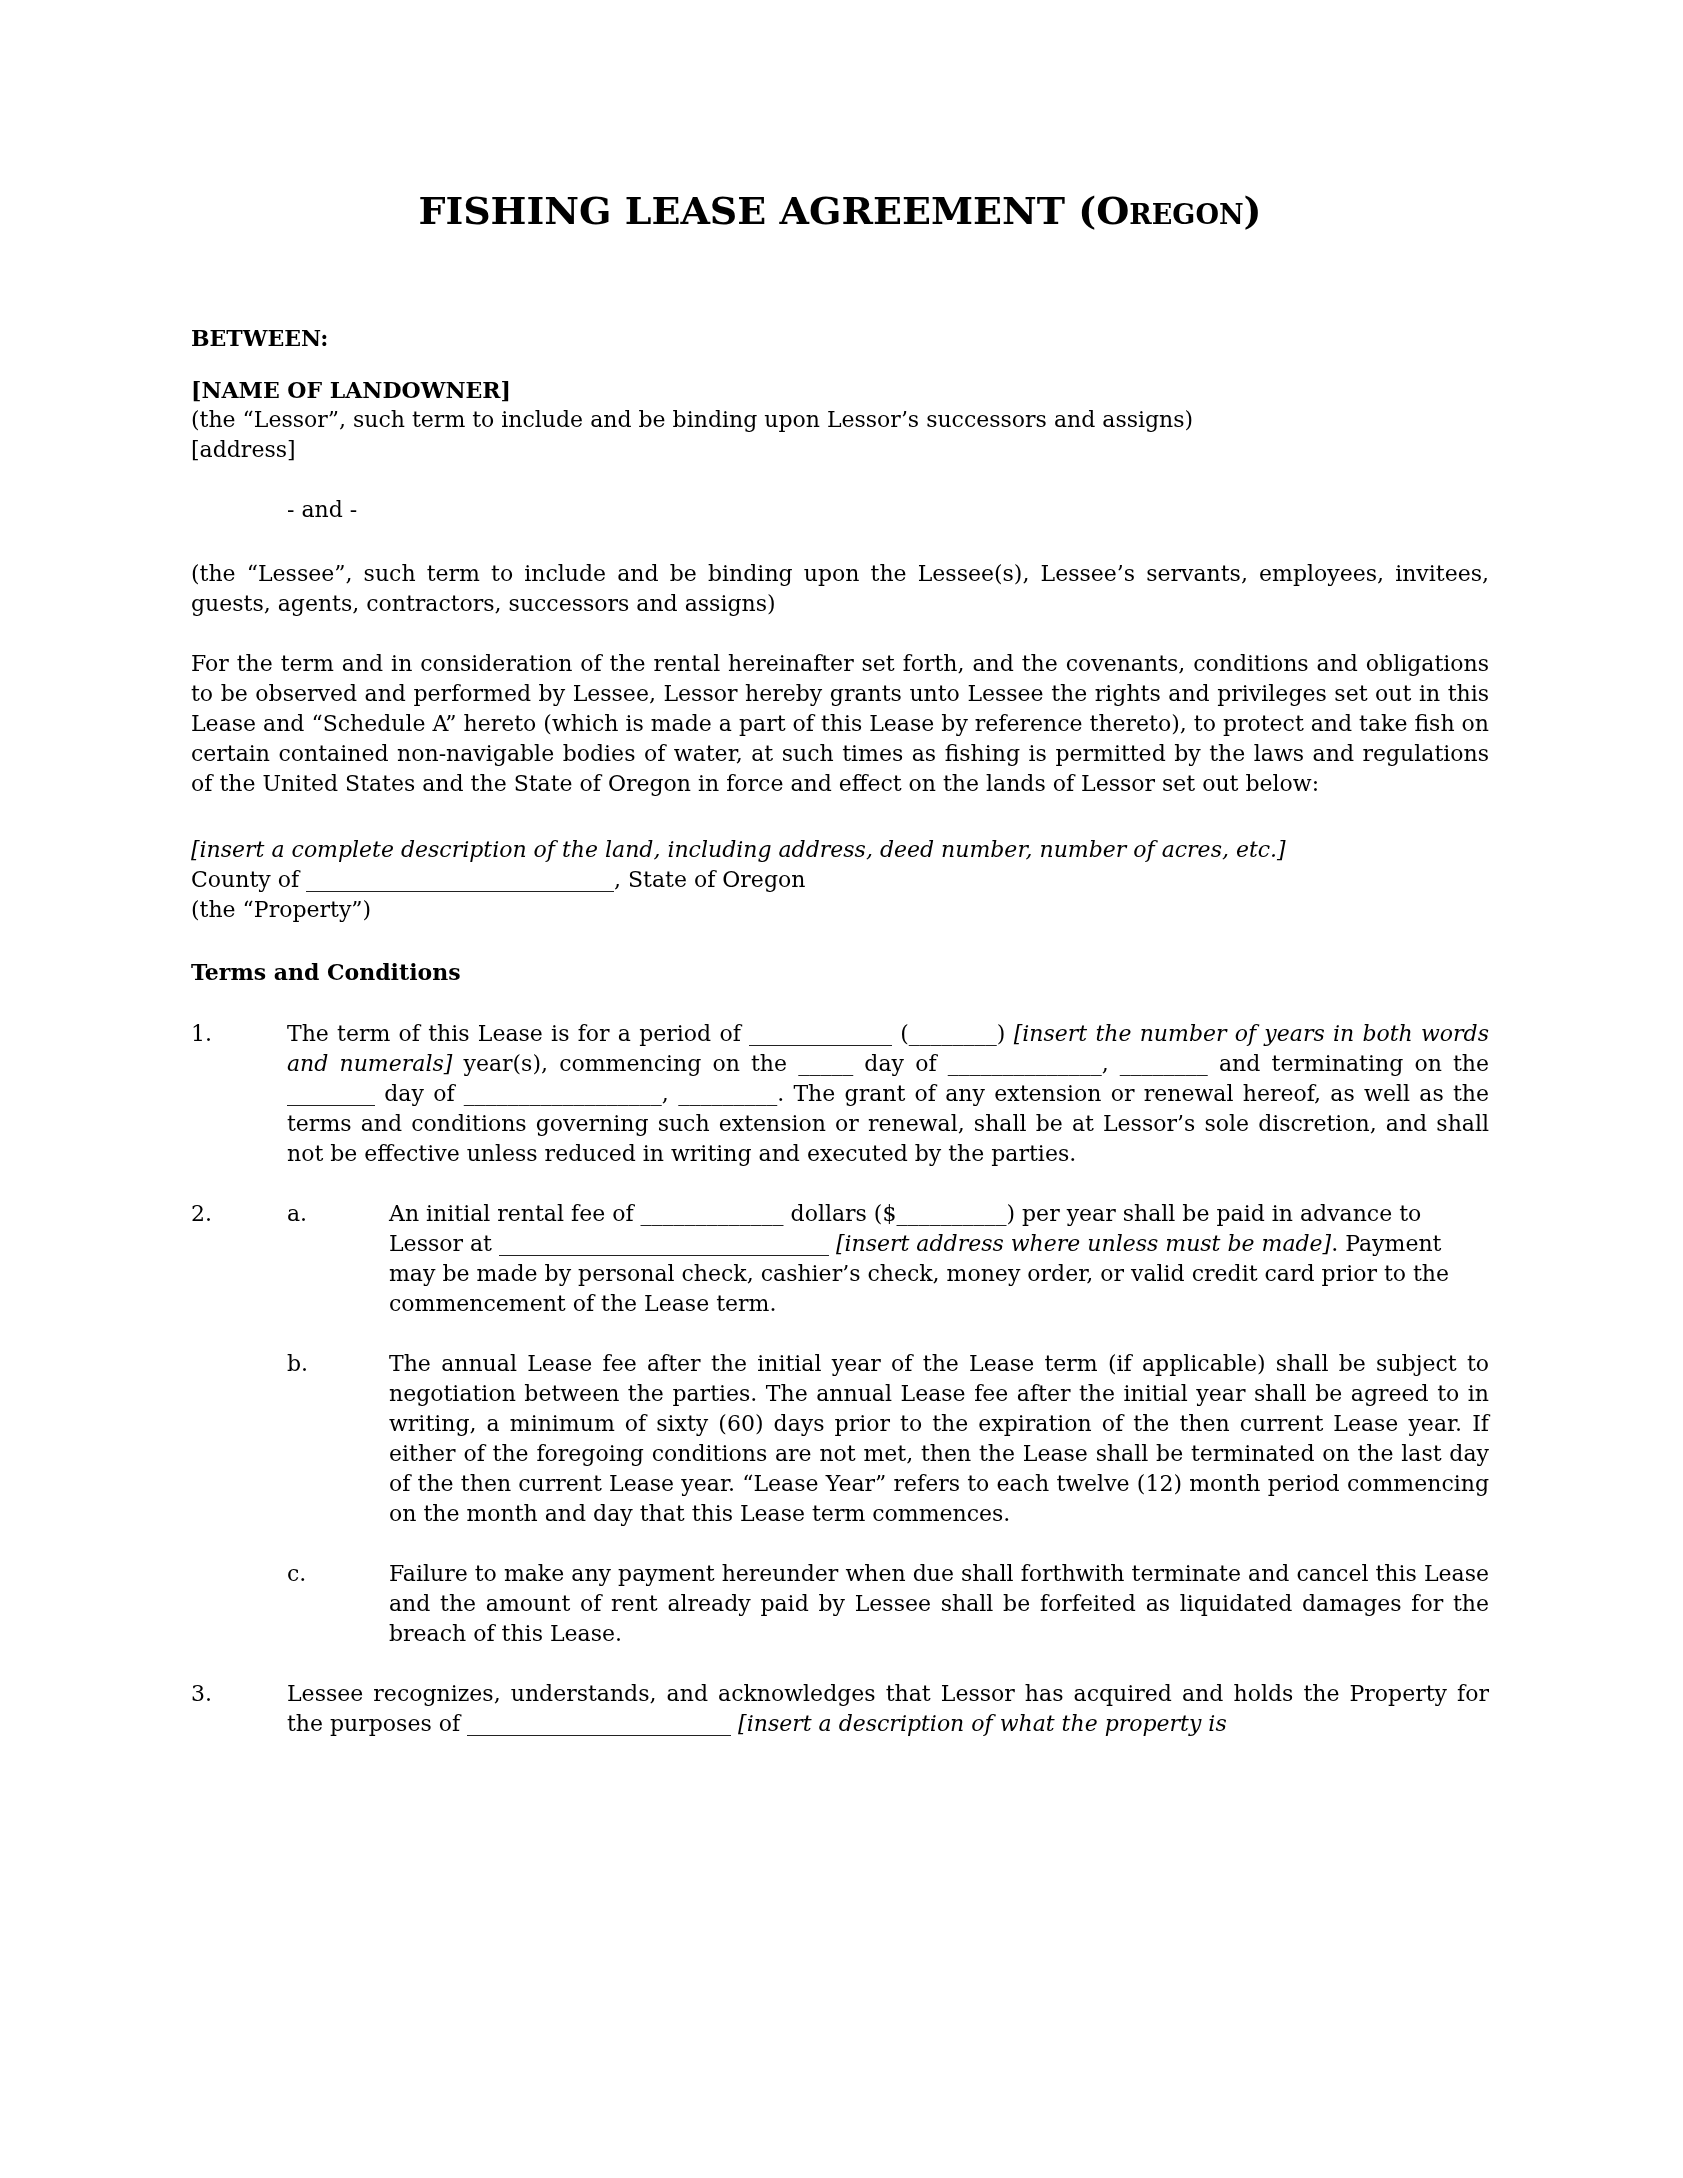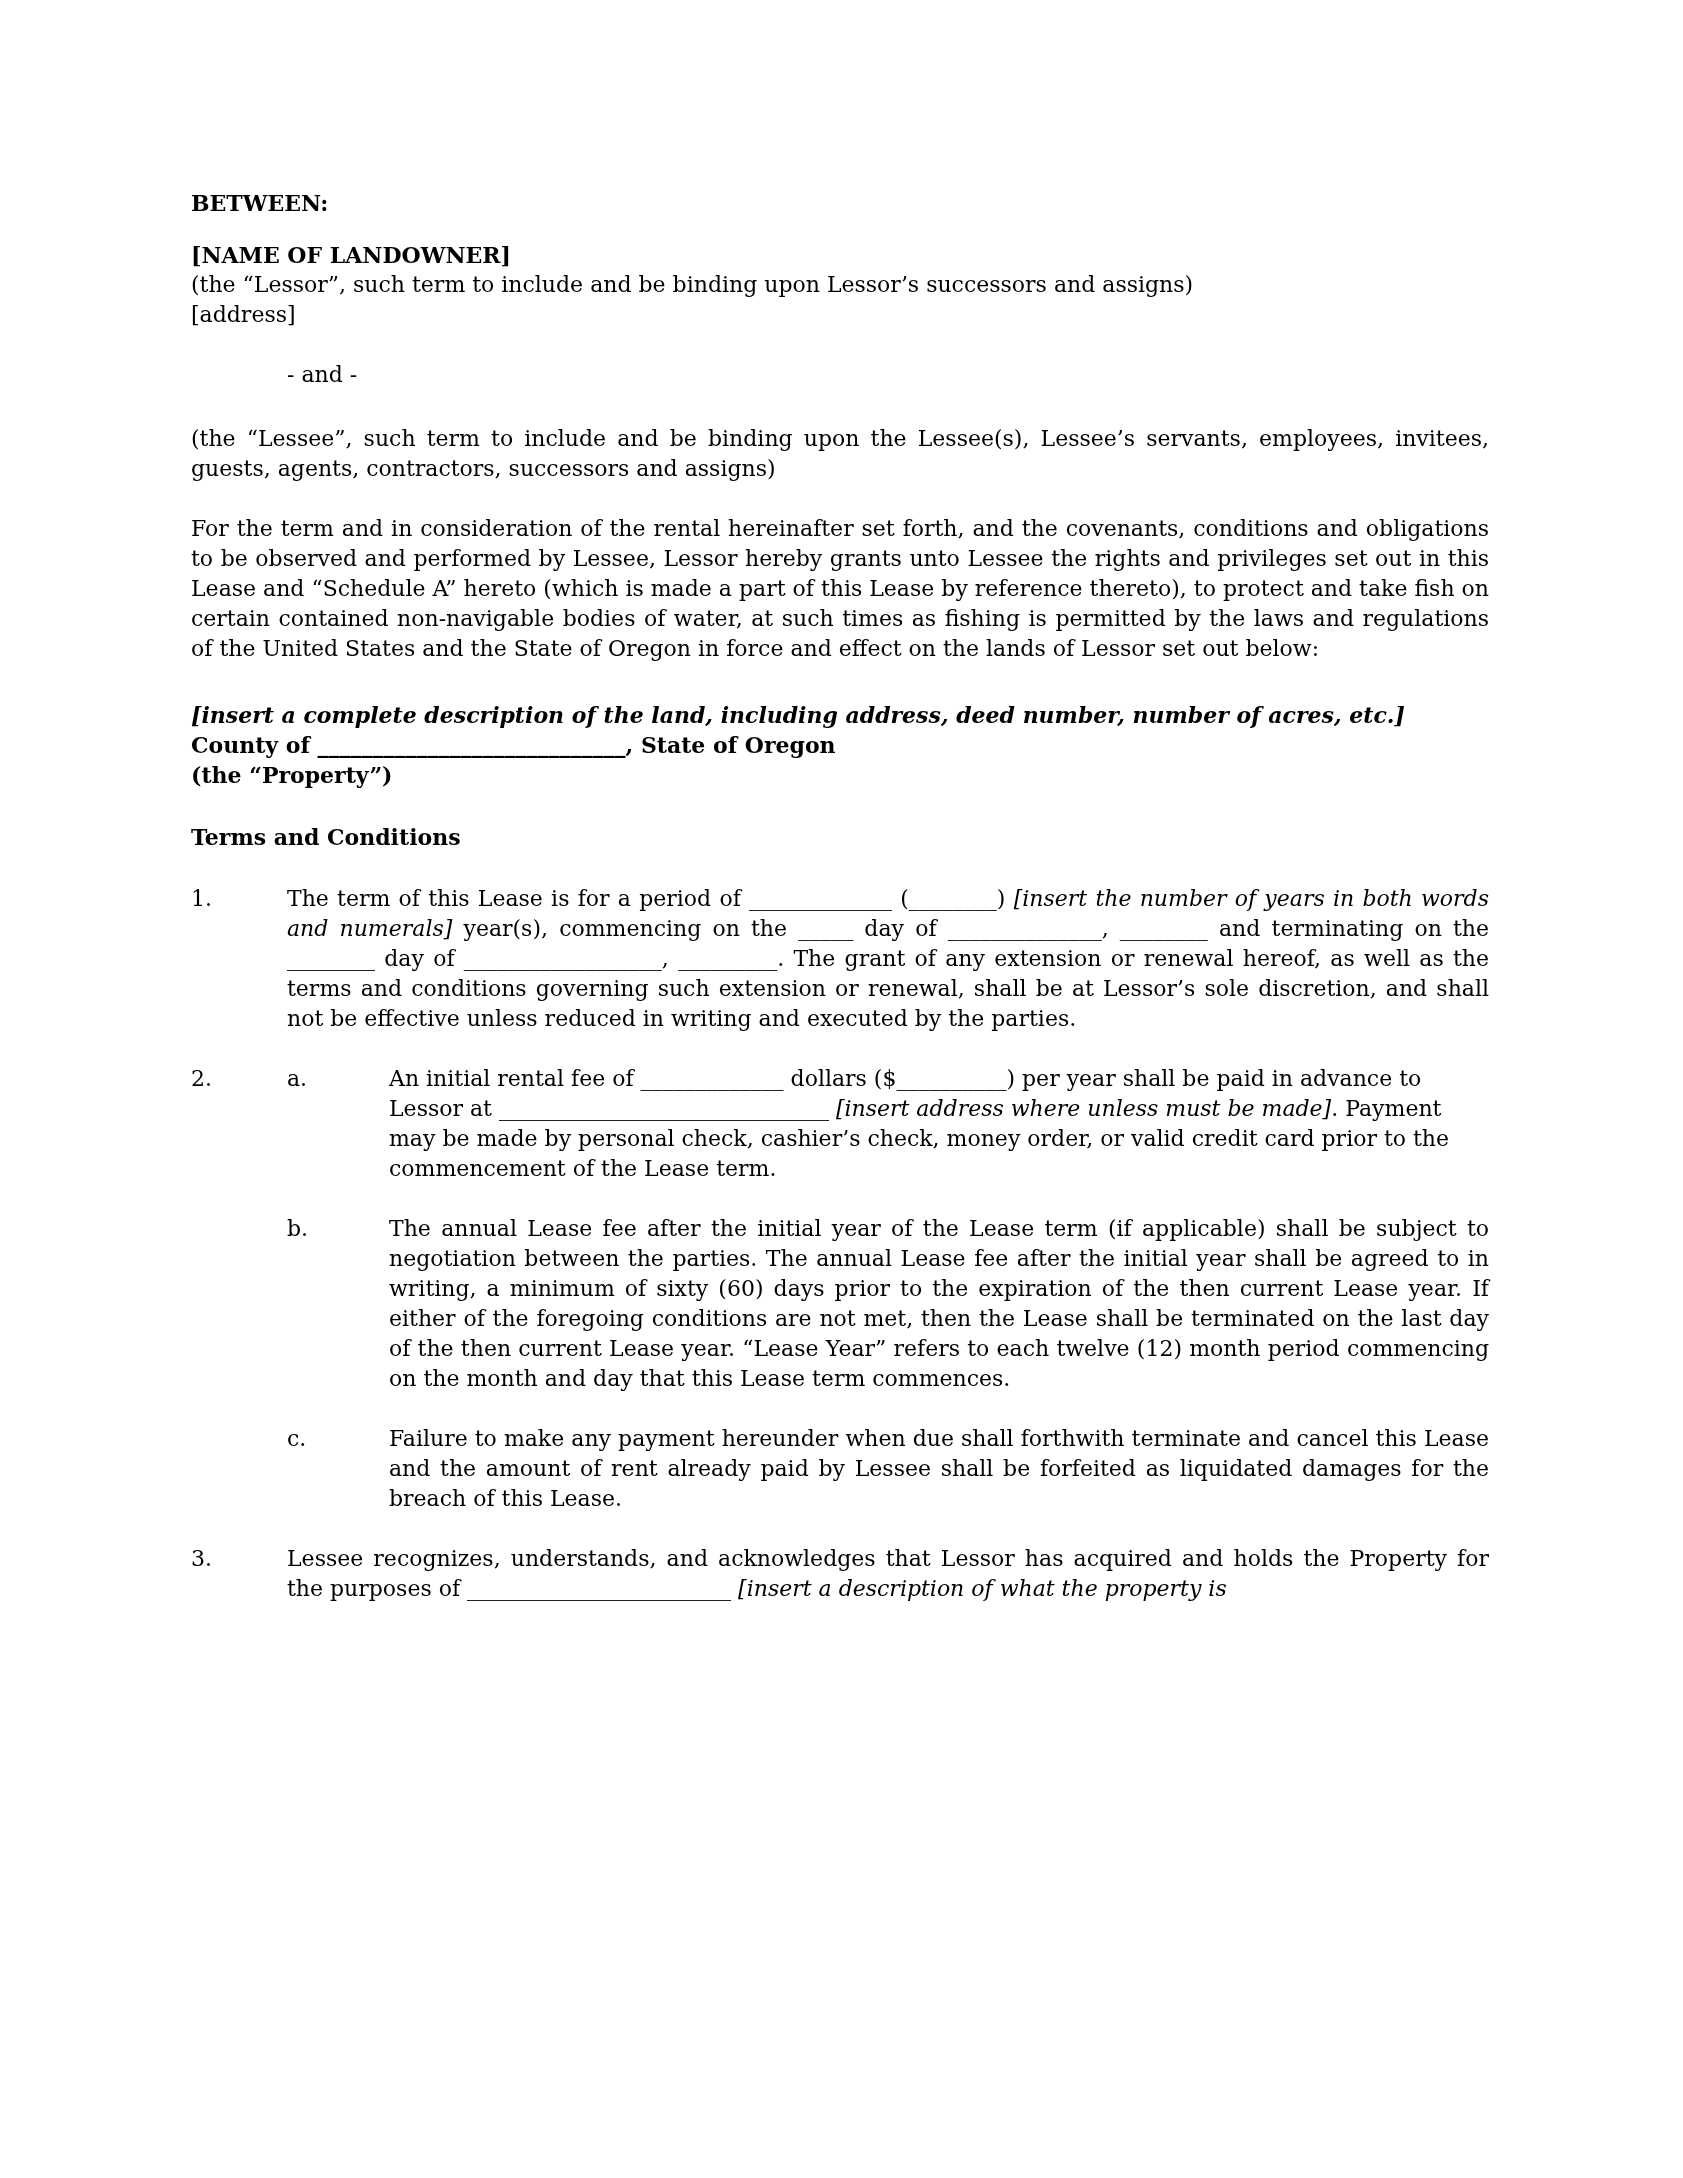--- a/index.html
+++ b/index.html
@@ -30,38 +30,39 @@
   }
   .sc { font-variant: small-caps; }
   p { margin: 0 0 30px 0; }
   .m0 { margin: 0; }
   .b { font-weight: bold; }
   .i { font-style: italic; }
   .justify { text-align: justify; }
   .indent1 { margin-left: 96px; }
   .block { margin: 0 0 30px 0; }
   .mb31 { margin-bottom: 31px; }
-  .mb32 { margin-bottom: 32px; font-weight: bold; }
+  .mb32 { margin-bottom: 32px; }
   .mb34 { margin-bottom: 34px; }
   .mb35 { margin-bottom: 35px; }
   .mb36 { margin-bottom: 36px; }
   .mb38 { margin-bottom: 22px; }
   .clause {
     display: flex;
     margin: 0 0 30px 0;
   }
   .col-num  { flex: 0 0 96px;  width: 96px; }
   .col-letter { flex: 0 0 102px; width: 102px; }
   .cbody { flex: 1 1 auto; min-width: 0; }
 </style>
 </head>
 <body>
 
 <div class="page">
 
+  <h1 class="title"><span>FISHING LEASE AGREEMENT (</span><span class="sc">Oregon</span><span>)</span></h1>
 
 
   <p class="b mb38">BETWEEN:</p>
 
   <div class="indent1 block">
     <p class="b m0">[NAME OF LANDOWNER]</p>
     <p class="m0">(the “Lessor”, such term to include and be binding upon Lessor’s successors and assigns)</p>
     <p class="m0">[address]</p>
   </div>
 

